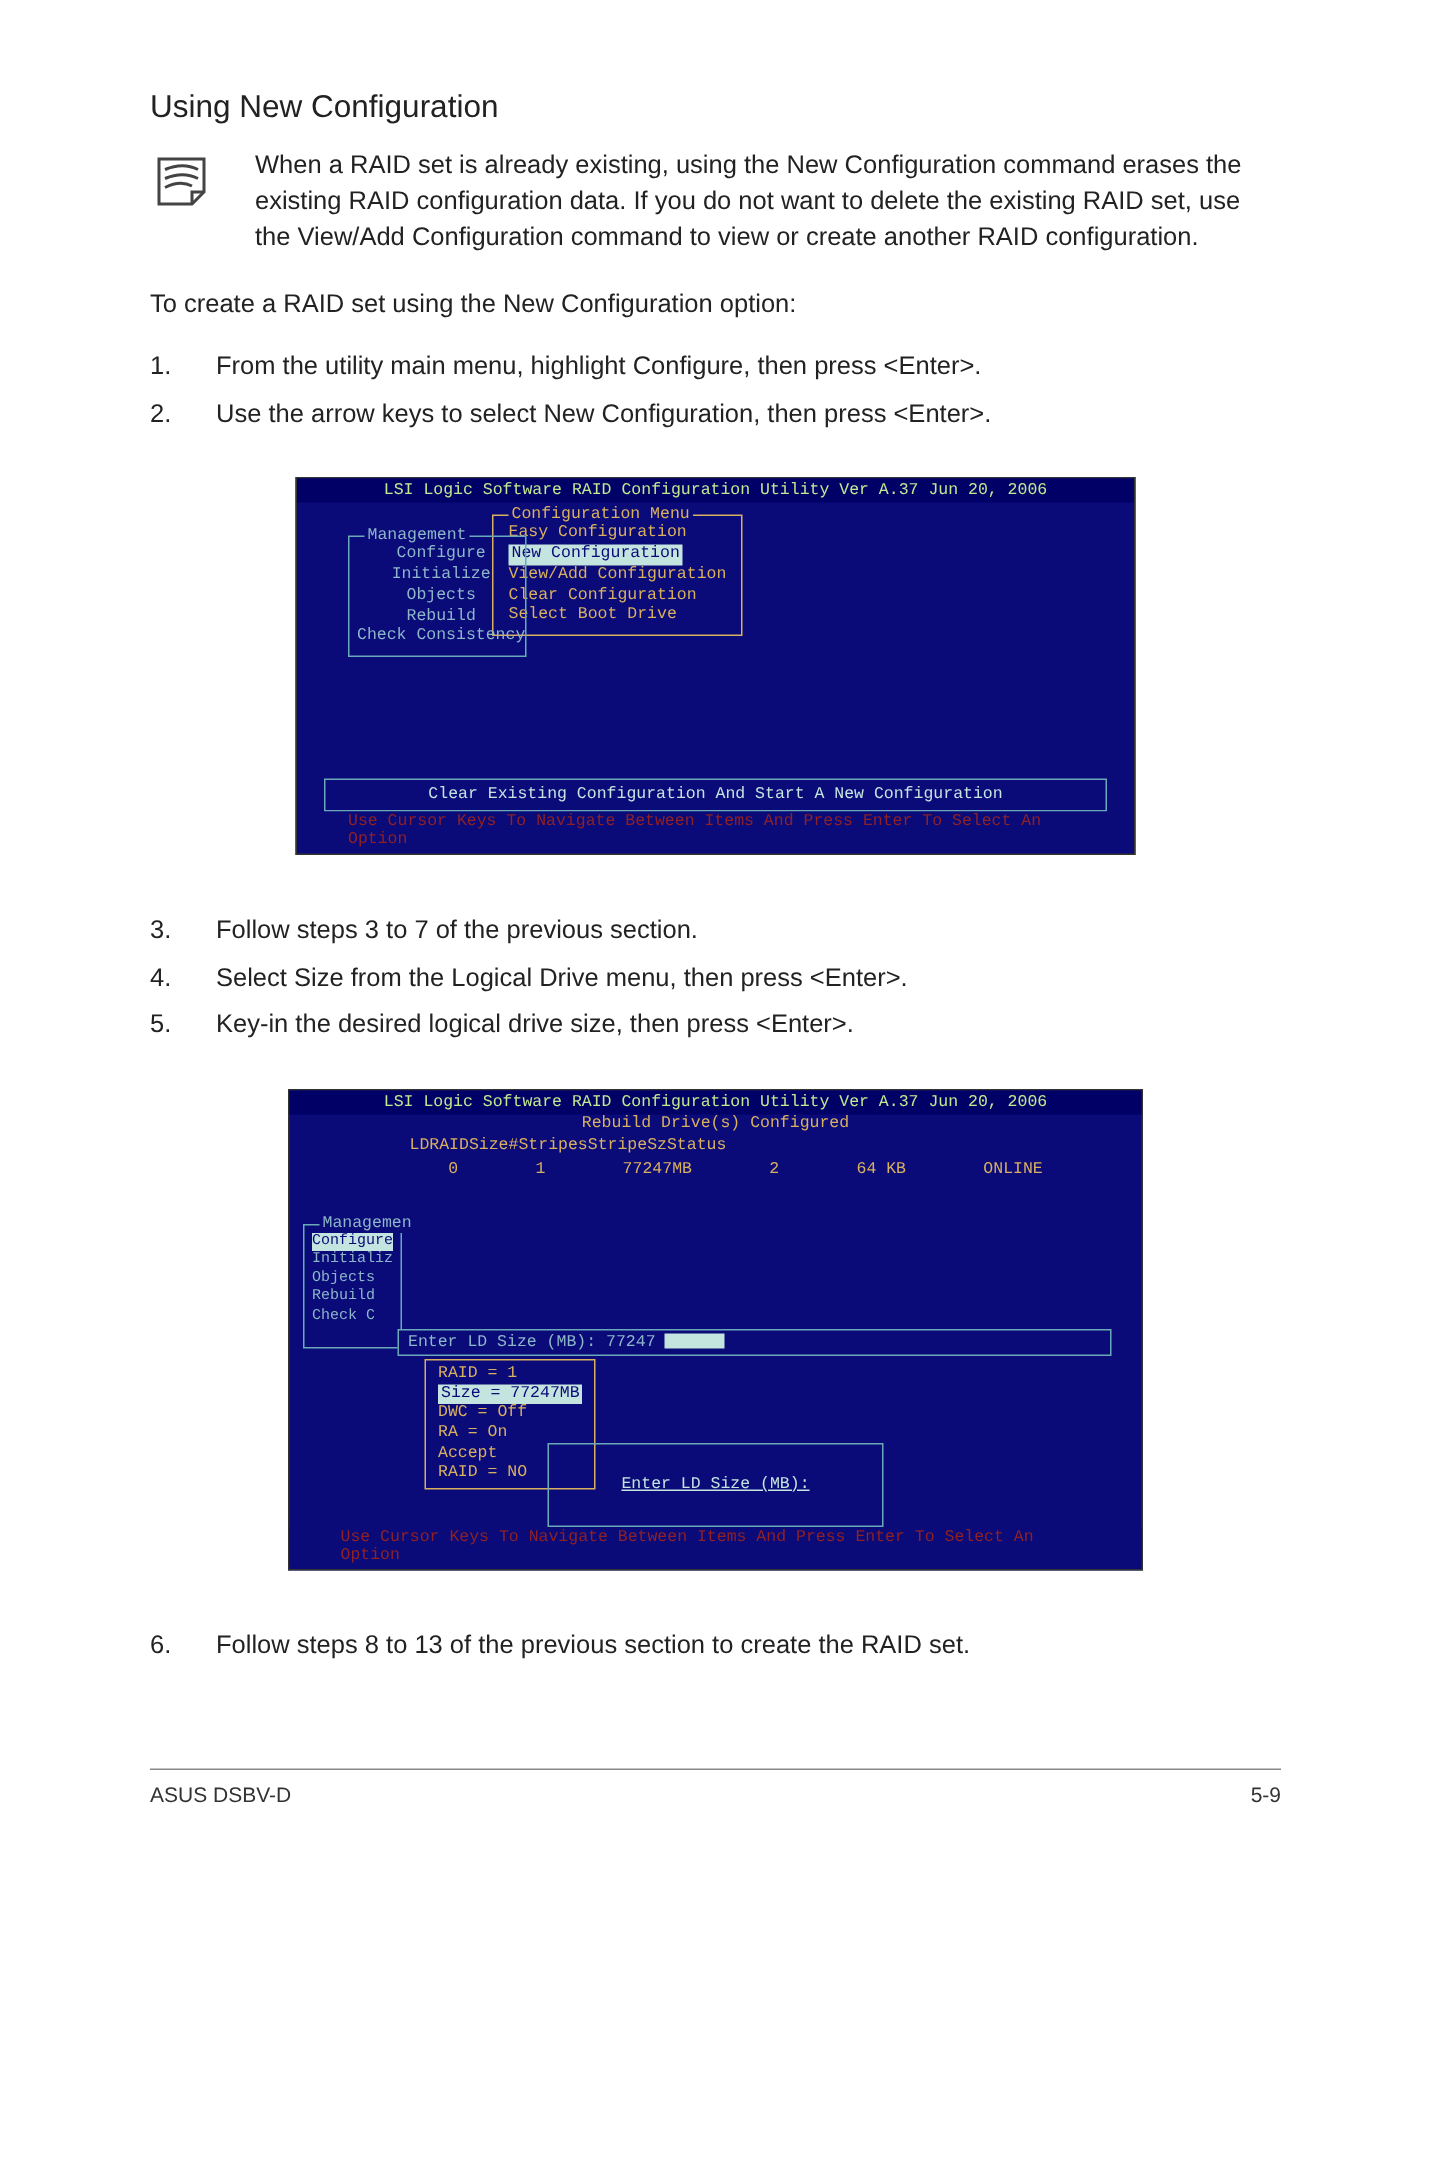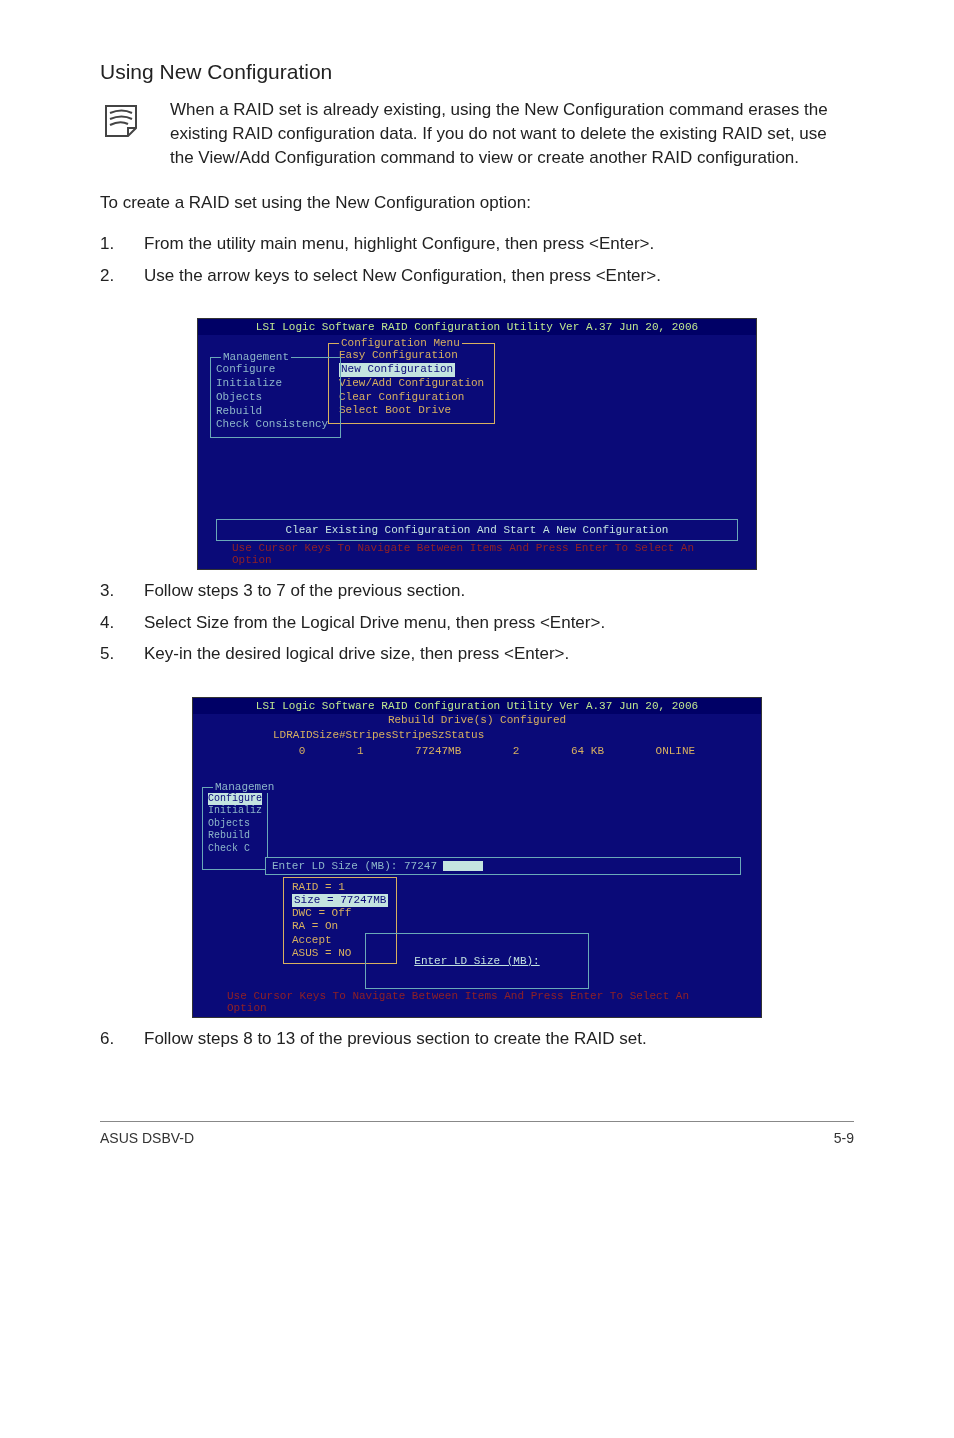--- a/index.html
+++ b/index.html
@@ -50,21 +50,21 @@
       margin-bottom: 6px;
     }
     ol.steps li .num {
       width: 44px;
       flex-shrink: 0;
     }
     .terminal-wrap {
       display: flex;
       justify-content: center;
       margin-top: 18px;
-      margin-bottom: 8px;
+      margin-bottom: 37px;
     }
     .terminal {
       width: 560px;
       background: #0a0a78;
       font-family: "Courier New", monospace;
       font-size: 11px;
       color: #8db6c9;
       position: relative;
       padding: 0 0 2px 0;
       border: 1px solid #333;
@@ -83,24 +83,25 @@
       padding: 10px 18px 10px 18px;
       min-height: 180px;
       position: relative;
     }
     .term-body.short {
       min-height: 140px;
     }
     .mgmt-box {
       position: absolute;
       top: 22px;
-      left: 12px;
-      border: 1px solid #6aa9b8;
-      padding: 5px 12px 5px 5px;
+      left: 34px;
+      border: 1px solid #6aa9b8;
+      padding: 5px 0 5px 5px;
       background: transparent;
+      text-align: center;
     }
     .mgmt-title {
       position: absolute;
       top: -7px;
       left: 10px;
       color: #8db6c9;
       background: #0a0a78;
       padding: 0 2px;
     }
     .mgmt-item {
@@ -338,21 +339,21 @@
       </div>
       <div class="size-bar">
         <span>Enter LD Size (MB): 77247</span><span class="size-cursor"></span>
       </div>
       <div class="raid-box">
         <div>RAID = 1</div>
         <div><span class="hl">Size = 77247MB</span></div>
         <div>DWC  = Off</div>
         <div>RA   = On</div>
         <div>Accept</div>
-        <div>ASUS = NO</div>
+        <div>RAID = NO</div>
       </div>
     </div>
     <div class="enter-box">Enter LD Size (MB):</div>
     <div class="hint-line"><span class="hint-text">Use Cursor Keys To Navigate Between Items And Press Enter To Select An Option</span></div>
   </div>
 </div>
 
 <ol class="steps">
   <li>
       <span class="num">6.</span>

